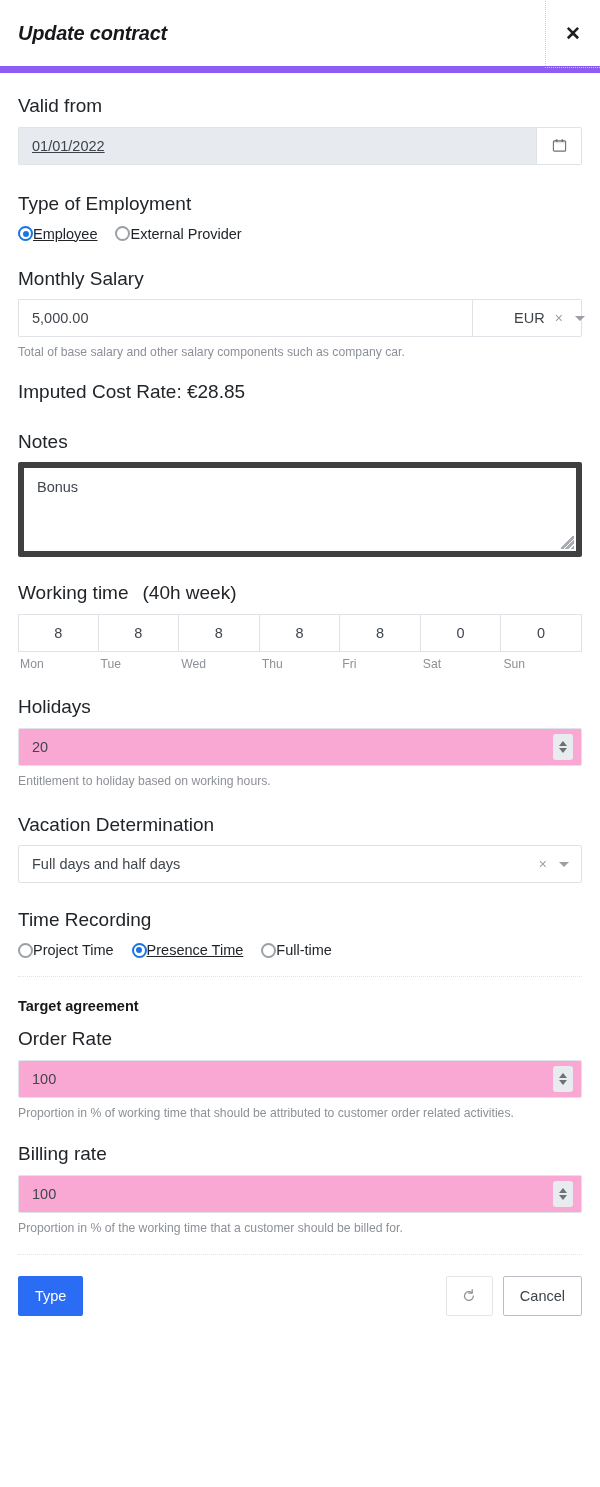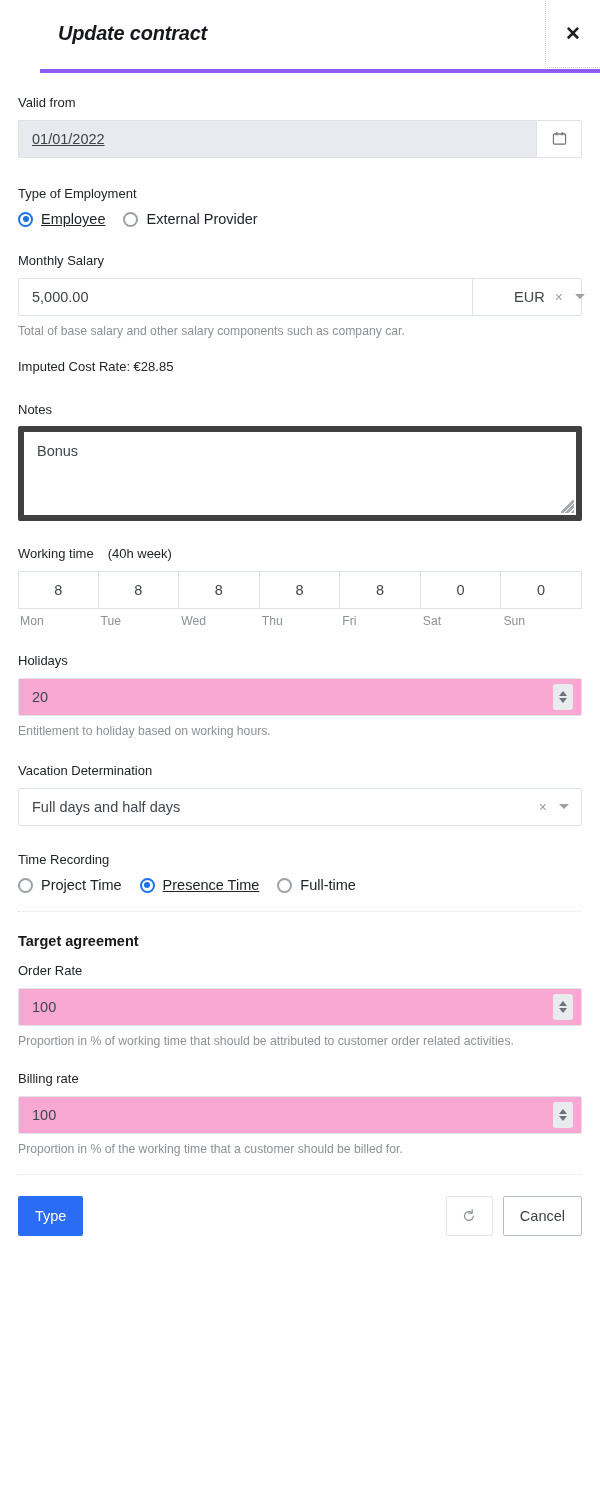--- a/index.html
+++ b/index.html
@@ -10,22 +10,21 @@
     background: #ffffff;
     font-family: "Liberation Sans", "DejaVu Sans", sans-serif;
     color: #212529;
     overflow: hidden;
   }
 
   
   .modal-header {
     position: relative;
     height: 73px;
-    border-bottom: 4px solid #8b5cf6;
-    margin-left: 40px;
+    border-bottom: 7px solid #8b5cf6;
   }
   .modal-title {
     position: absolute;
     left: 18px;
     top: 21px;
     font-size: 21px;
     font-weight: bold;
     font-style: italic;
     letter-spacing: -0.2px;
     color: #16181b;
@@ -53,21 +52,21 @@
     font-size: 19px;
     line-height: 1;
     color: #1c1f23;
     font-weight: bold;
     margin-top: 6px;
   }
 
   
   .modal-body { padding: 0 18px; }
   .label {
-    font-size: 13px;
+    font-size: 19px;
     color: #212529;
     line-height: 1.2;
   }
   .label-bold { font-weight: bold; font-size: 14.5px; color: #16181b; }
   .hint {
     font-size: 12.2px;
     color: #8c9197;
     line-height: 1.35;
   }
 
@@ -119,21 +118,20 @@
   .radio-dot.on { border-color: #1a73e8; }
   .radio-dot.on::after {
     content: "";
     position: absolute;
     left: 2.5px; top: 2.5px;
     width: 6px; height: 6px;
     border-radius: 50%;
     background: #1a73e8;
   }
   .radio-label {
-    margin-left: 8px;
     font-size: 14.5px;
     color: #212529;
     white-space: nowrap;
   }
   .radio-label.sel { text-decoration: underline; }
 
   
   .salary-row { display: flex; width: 564px; }
   .salary-input {
     flex: 1;

